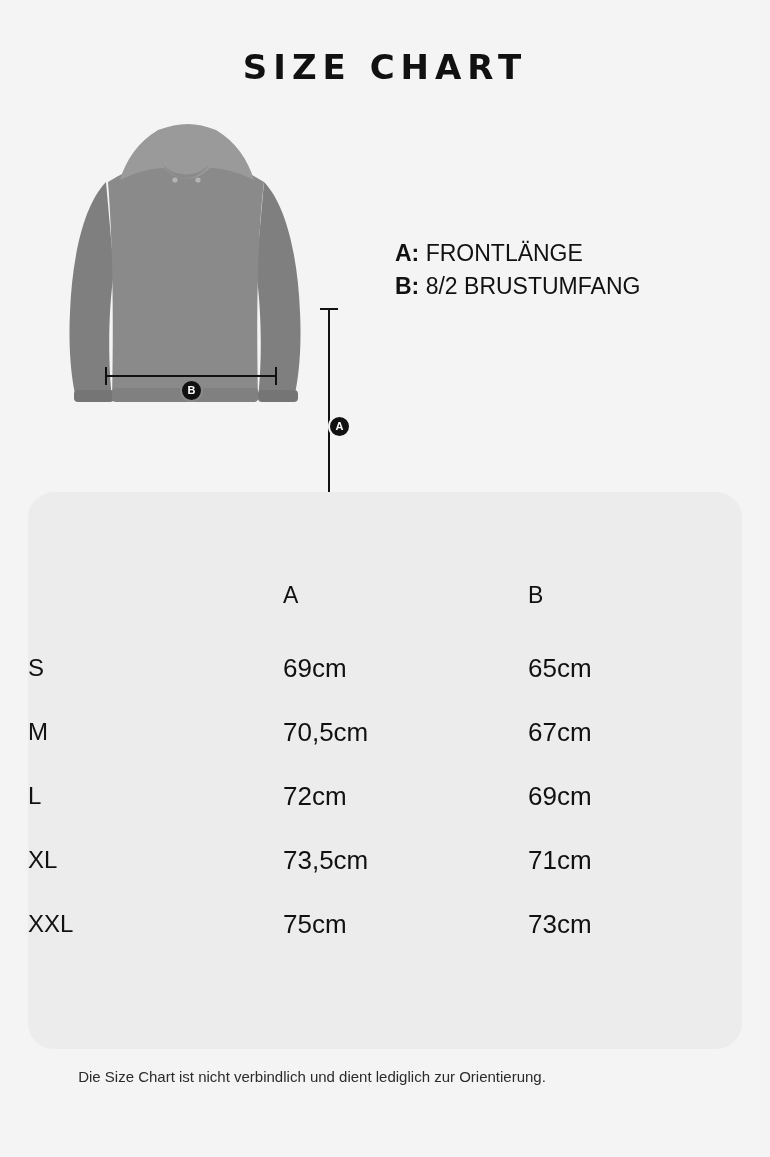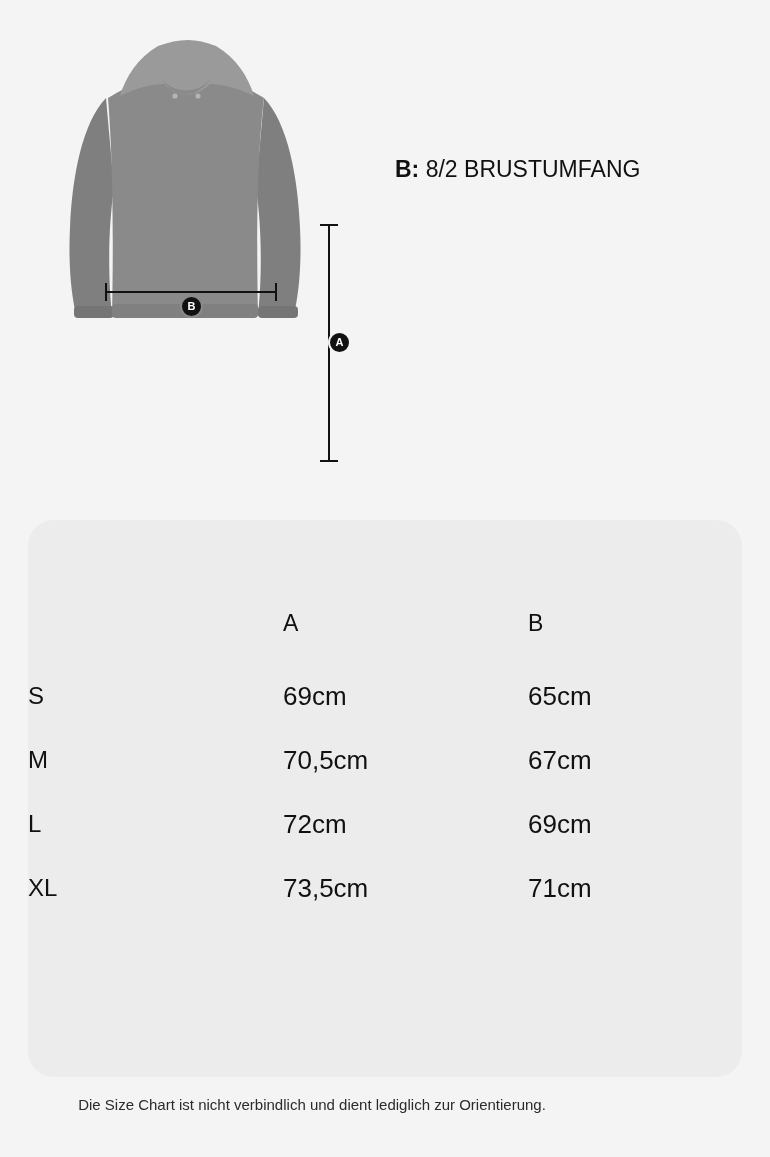--- a/index.html
+++ b/index.html
@@ -192,20 +192,21 @@
     text-align: center;
     font-size: 15px;
     color: #2b2b2b;
   }
 </style>
 </head>
 <body>
 
 <div class="page">
 
+  <div class="title">SIZE CHART</div>
 
   <div class="illustration-block">
 
     <div class="hoodie-wrap">
       <svg width="260" height="300" viewBox="0 0 260 300" xmlns="http://www.w3.org/2000/svg">
 
         <path d="M44 60 C20 85 10 140 8 190 C6 230 10 260 14 276 L50 276 C46 240 46 190 52 150 Z" fill="#7f7f7f"></path>
 
         <path d="M202 60 C226 85 236 140 238 190 C240 230 236 260 232 276 L196 276 C200 240 200 190 194 150 Z" fill="#7f7f7f"></path>
 
@@ -236,20 +237,24 @@
 
     <div class="dim-b">
       <div class="cap left"></div>
       <div class="line"></div>
       <div class="cap right"></div>
     </div>
     <div class="badge badge-b">B</div>
 
     <div class="legend">
       <div class="legend-row">
+        <span class="key">A:</span>
+        <span>FRONTLÄNGE</span>
+      </div>
+      <div class="legend-row">
         <span class="key">B:</span>
         <span>8/2 BRUSTUMFANG</span>
       </div>
     </div>
 
   </div>
 
   <div class="card">
     <table class="size-table">
       <thead>
@@ -273,19 +278,24 @@
         <tr>
           <td class="col-size">L</td>
           <td class="col-a val">72cm</td>
           <td class="col-b val">69cm</td>
         </tr>
         <tr>
           <td class="col-size">XL</td>
           <td class="col-a val">73,5cm</td>
           <td class="col-b val">71cm</td>
         </tr>
+        <tr>
+          <td class="col-size">XXL</td>
+          <td class="col-a val">75cm</td>
+          <td class="col-b val">73cm</td>
+        </tr>
       </tbody>
     </table>
   </div>
 
   <div class="footnote">Die Size Chart ist nicht verbindlich und dient lediglich zur Orientierung.</div>
 
 </div>
 
 </body></html>

